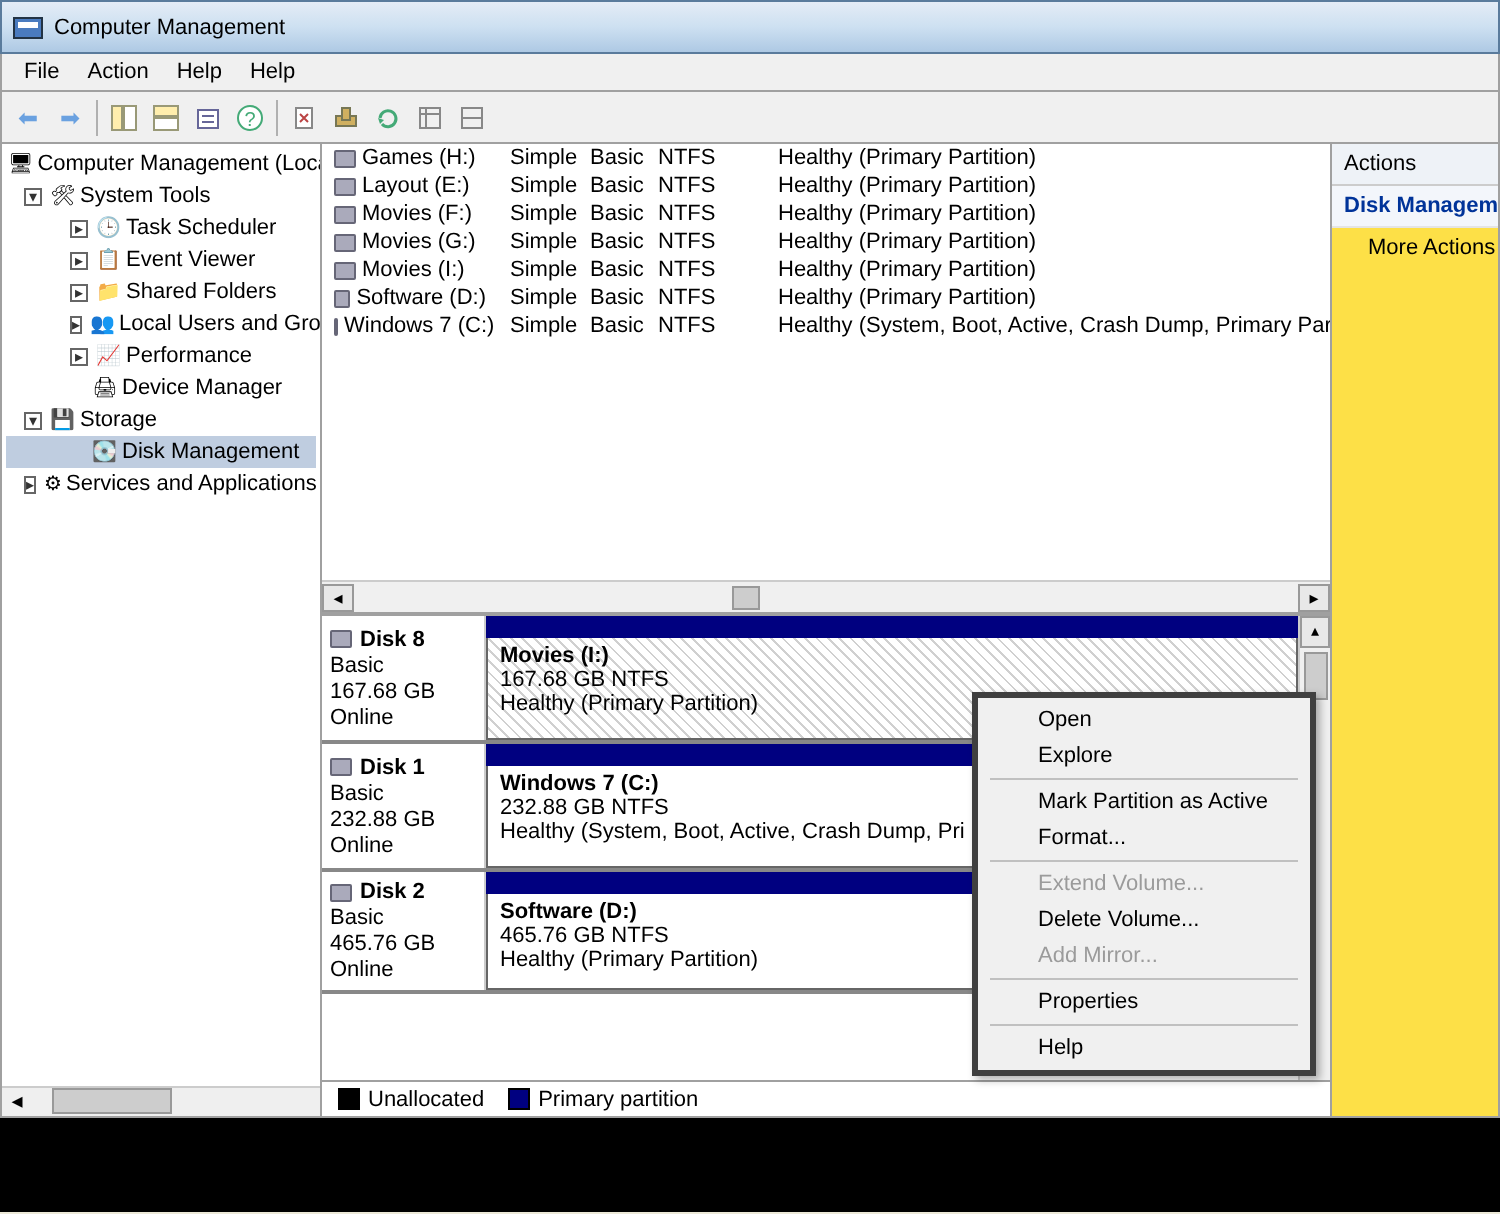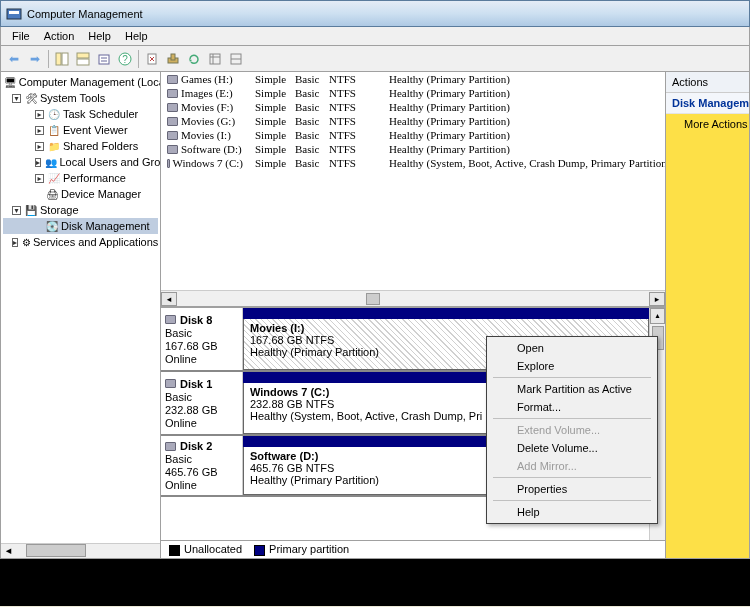--- a/index.html
+++ b/index.html
@@ -68,21 +68,21 @@
   .node.selected { background: #bfcde0; }
   .expander { width: 9px; height: 9px; border: 1px solid #666; font-size: 8px; line-height: 7px; text-align: center; margin-right: 2px; color: #333; }
   .ic { width: 13px; height: 13px; display: inline-flex; align-items:center; justify-content:center; font-size:10px; }
   .tree-scroll { position: absolute; bottom: 0; left:0; right:0; height:15px; background:#efefef; border-top:1px solid #ccc; display:flex; }
   .tree-scroll .thumb { background:#cdcdcd; border:1px solid #999; height:13px; width:60px; margin-left:10px; }
 
   .center-pane { flex: 1; display: flex; flex-direction: column; border-right: 1px solid #a0a0a0; overflow:hidden;}
   .vol-header { display: flex; background: #fff; border-bottom: 1px solid #d6d6d6; }
   .vol-col { padding: 3px 6px; border-right: 1px solid #d6d6d6; background: linear-gradient(#fefefe,#efefef); font-size: 11px; }
   .vol-body { flex: 0 0 218px; overflow: hidden; background:#fff;}
-  .vol-row { display: flex; height: 14px; align-items: center; font-family: Liberation Serif, serif; }
+  .vol-row { display: flex; height: 14px; align-items: center; }
   .vcell { padding: 0 6px; overflow: hidden; white-space: nowrap; text-overflow: clip; }
   .vcell.first { display:flex; align-items:center; gap:3px; }
   .vol-hscroll { height:16px; background:#f0f0f0; border-top:1px solid #ccc; display:flex; align-items:center;}
   .hs-btn { width:16px; height:14px; background:#e8e8e8; border:1px solid #999; text-align:center; font-size:9px; line-height:12px;}
   .hs-track { flex:1; position:relative; height:14px;}
   .hs-thumb { position:absolute; left:40%; width:14px; height:12px; top:1px; background:#cdcdcd; border:1px solid #999;}
 
   .disk-area { flex:1; overflow:hidden; position:relative; border-top: 2px solid #a0a0a0;}
   .disk-row { display:flex; border-bottom: 2px solid #888; min-height:64px; background:#fff;}
   .disk-label { width:82px; padding:4px; display:flex; flex-direction:column; justify-content:center; gap:1px; background:#fff; border-right:1px solid #ccc;}
@@ -103,24 +103,24 @@
   .sw-primary { background:#000080;}
 
   .actions-pane { width:83px; min-width:83px; overflow:hidden; background:#fde047;}
   .actions-hdr { padding:4px 6px; background:#eef2f7; border-bottom:1px solid #ccc; font-size:11px;}
   .actions-sub { padding:4px 6px; font-weight:bold; color:#003399; border-bottom:1px solid #e4e4e4; white-space:nowrap; background:#f3f6fb;}
   .actions-item { padding:4px 6px 4px 18px; white-space:nowrap;}
 
   .context-menu {
     position: absolute;
     left: 486px;
-    top: 336px;
+    top: 346px;
     width: 172px;
     background: #f0f0f0;
-    border: 1px solid #404040;
+    border: 3px solid #404040;
     box-shadow: 2px 2px 4px rgba(0,0,0,0.3);
     padding: 2px;
     z-index: 100;
   }
   .cm-item { padding: 3px 12px 3px 28px; font-size: 11px; cursor:default;}
   .cm-item.disabled { color:#9b9b9b; }
   .cm-sep { height:1px; background:#c0c0c0; margin:2px 4px; }
 
   .bottom { height:47px; background:#000; border-top:1px solid #000;}
   .tiny-icon { display:inline-block; width:11px; height:9px; background:#aab; border:1px solid #667; border-radius:1px;}
@@ -277,21 +277,21 @@
             <span>Games (H:)</span>
           </div>
           <div class="vcell" style="width:40px">Simple</div>
           <div class="vcell" style="width:34px">Basic</div>
           <div class="vcell" style="width:60px">NTFS</div>
           <div class="vcell" style="flex:1">Healthy (Primary Partition)</div>
         </div>
         <div class="vol-row">
           <div class="vcell first" style="width:88px">
             <span class="tiny-icon"></span>
-            <span>Images (E:)</span>
+            <span>Layout (E:)</span>
           </div>
           <div class="vcell" style="width:40px">Simple</div>
           <div class="vcell" style="width:34px">Basic</div>
           <div class="vcell" style="width:60px">NTFS</div>
           <div class="vcell" style="flex:1">Healthy (Primary Partition)</div>
         </div>
         <div class="vol-row">
           <div class="vcell first" style="width:88px">
             <span class="tiny-icon"></span>
             <span>Movies (F:)</span>

